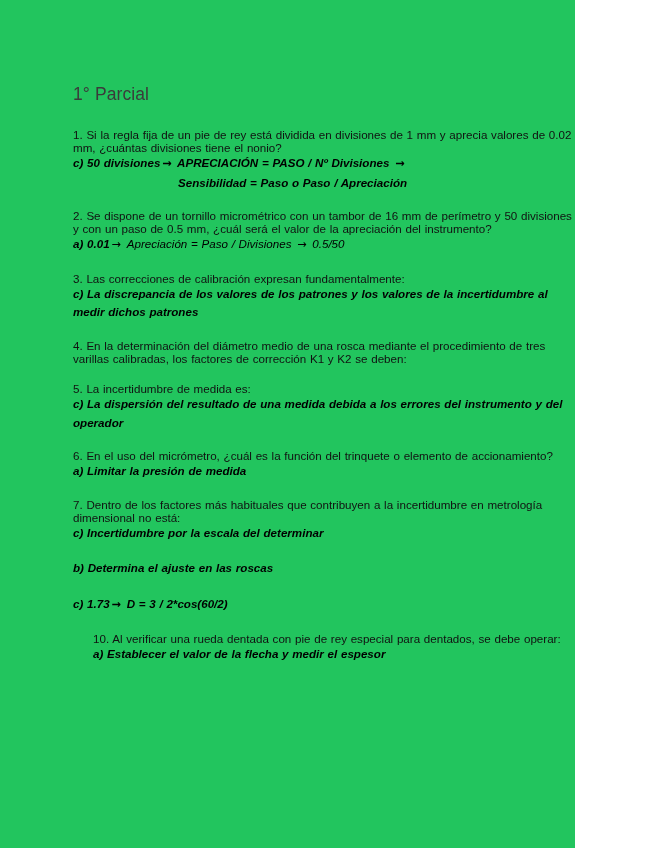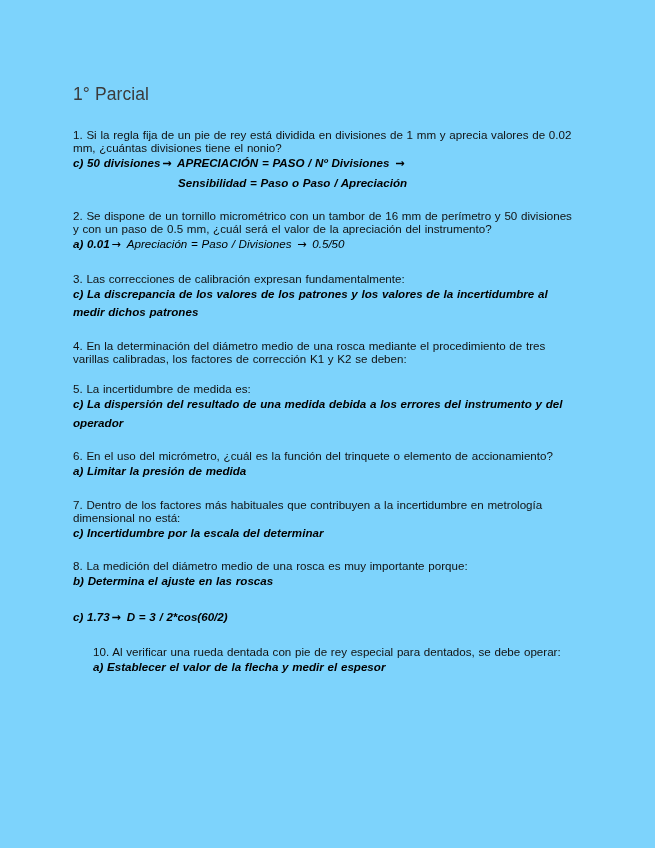--- a/index.html
+++ b/index.html
@@ -10,23 +10,23 @@
   }
   body {
     width: 655px;
     height: 848px;
     font-family: "Liberation Sans", sans-serif;
     color: #000000;
     -webkit-font-smoothing: antialiased;
   }
   .page {
     position: relative;
-    width: 655px;
+    width: 575px;
     height: 848px;
-    background: #7dd3fc;
+    background: #22c55e;
     box-sizing: border-box;
     overflow: hidden;
   }
   .content {
     position: absolute;
     left: 73px;
     top: 84px;
     width: 508px;
   }
   .doc-title {
@@ -112,21 +112,20 @@
       <p class="q-text">6. En el uso del micrómetro, ¿cuál es la función del trinquete o elemento de accionamiento?</p>
       <p class="a-text">a) Limitar la presión de medida</p>
     </div>
 
     <div class="qa-block">
       <p class="q-text">7. Dentro de los factores más habituales que contribuyen a la incertidumbre en metrología dimensional no está:</p>
       <p class="a-text">c) Incertidumbre por la escala del determinar</p>
     </div>
 
     <div class="qa-block">
-      <p class="q-text">8. La medición del diámetro medio de una rosca es muy importante porque:</p>
       <p class="a-text">b) Determina el ajuste en las roscas</p>
     </div>
 
     <div class="qa-block">
       <p class="a-text"><span>c) 1.73</span><span class="arrow">→</span> <span>D = 3 / 2*cos(60/2)</span></p>
     </div>
 
     <div class="qa-block">
       <p class="q-text">10. Al verificar una rueda dentada con pie de rey especial para dentados, se debe operar:</p>
       <p class="a-text">a) Establecer el valor de la flecha y medir el espesor</p>

